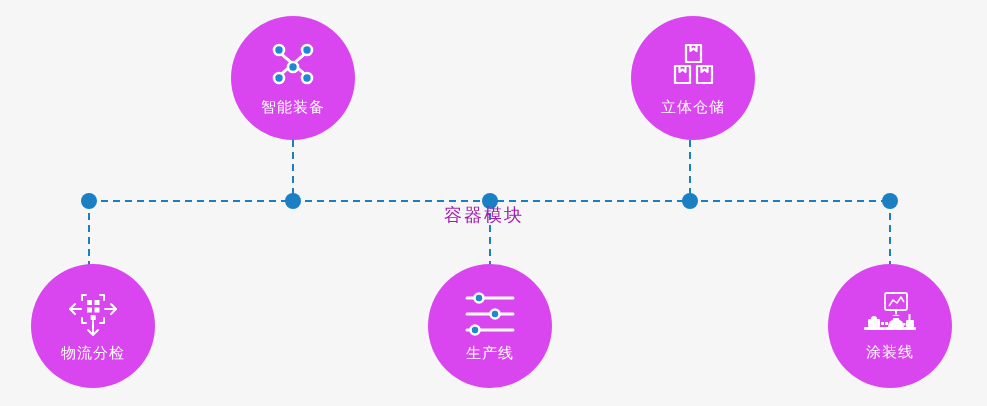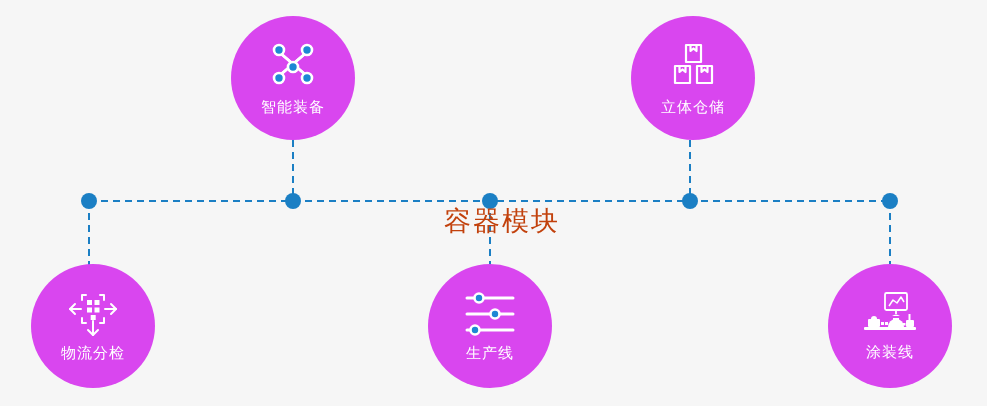--- a/index.html
+++ b/index.html
@@ -47,22 +47,22 @@
     text-align: center;
   }
   
   .node.top .node-icon { margin-top: 2px; }
   .node.top .node-label { margin-top: 12px; }
   .node.bottom .node-icon { margin-top: 0px; }
   .node.bottom .node-label { margin-top: 6px; }
 
   .watermark {
     position: absolute;
-    color: #c2410c;
-    font-size: 27px;
+    color: #a21caf;
+    font-size: 18px;
     letter-spacing: 2px;
     white-space: nowrap;
     user-select: none;
   }
 </style>
 </head>
 <body>
 
 <div id="stage">
 

